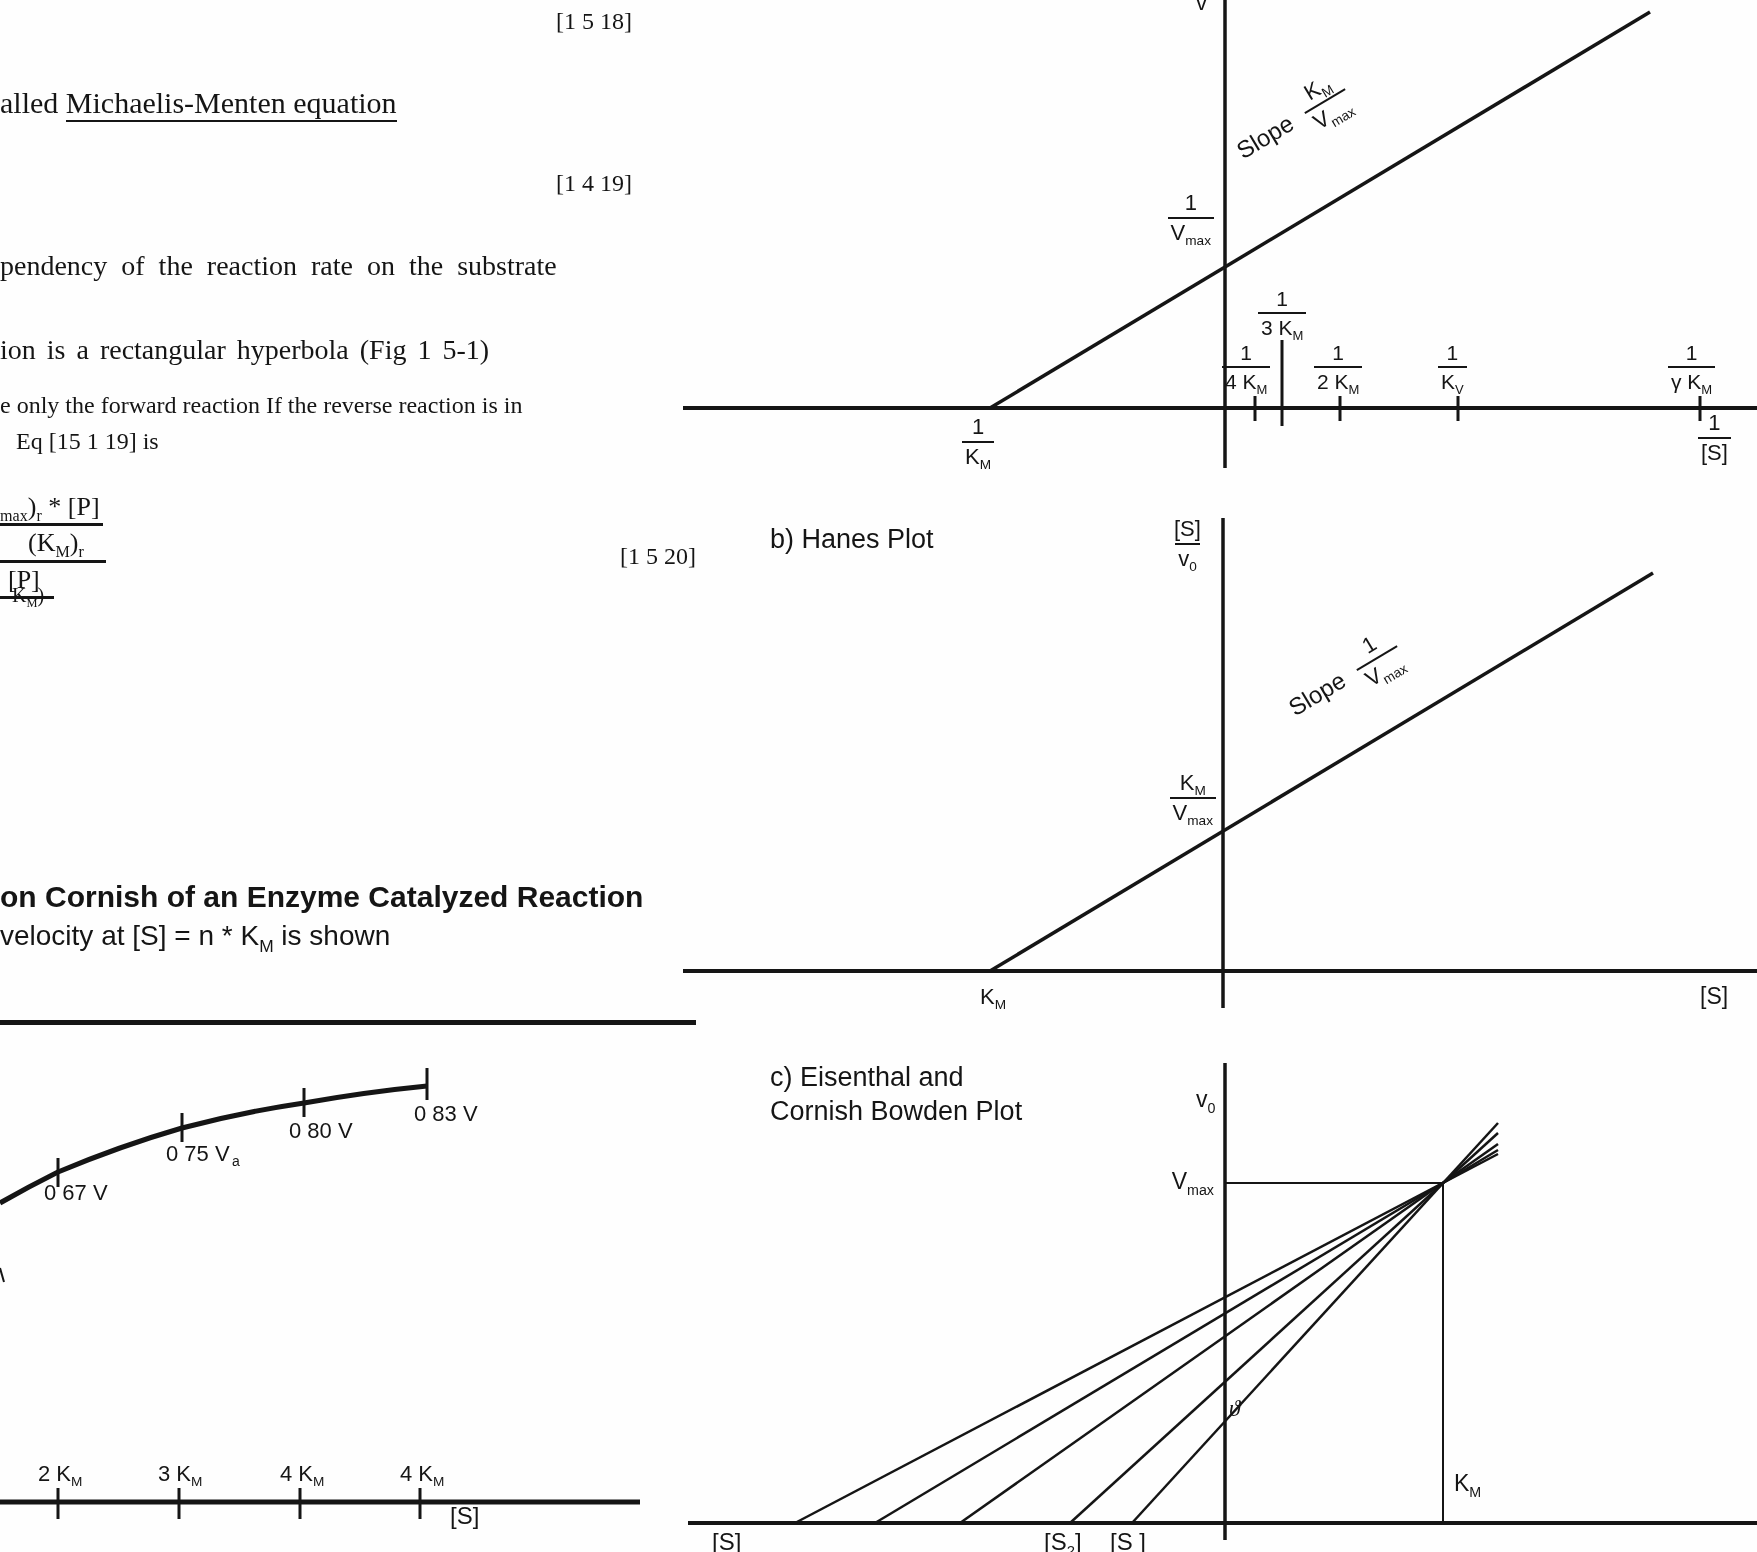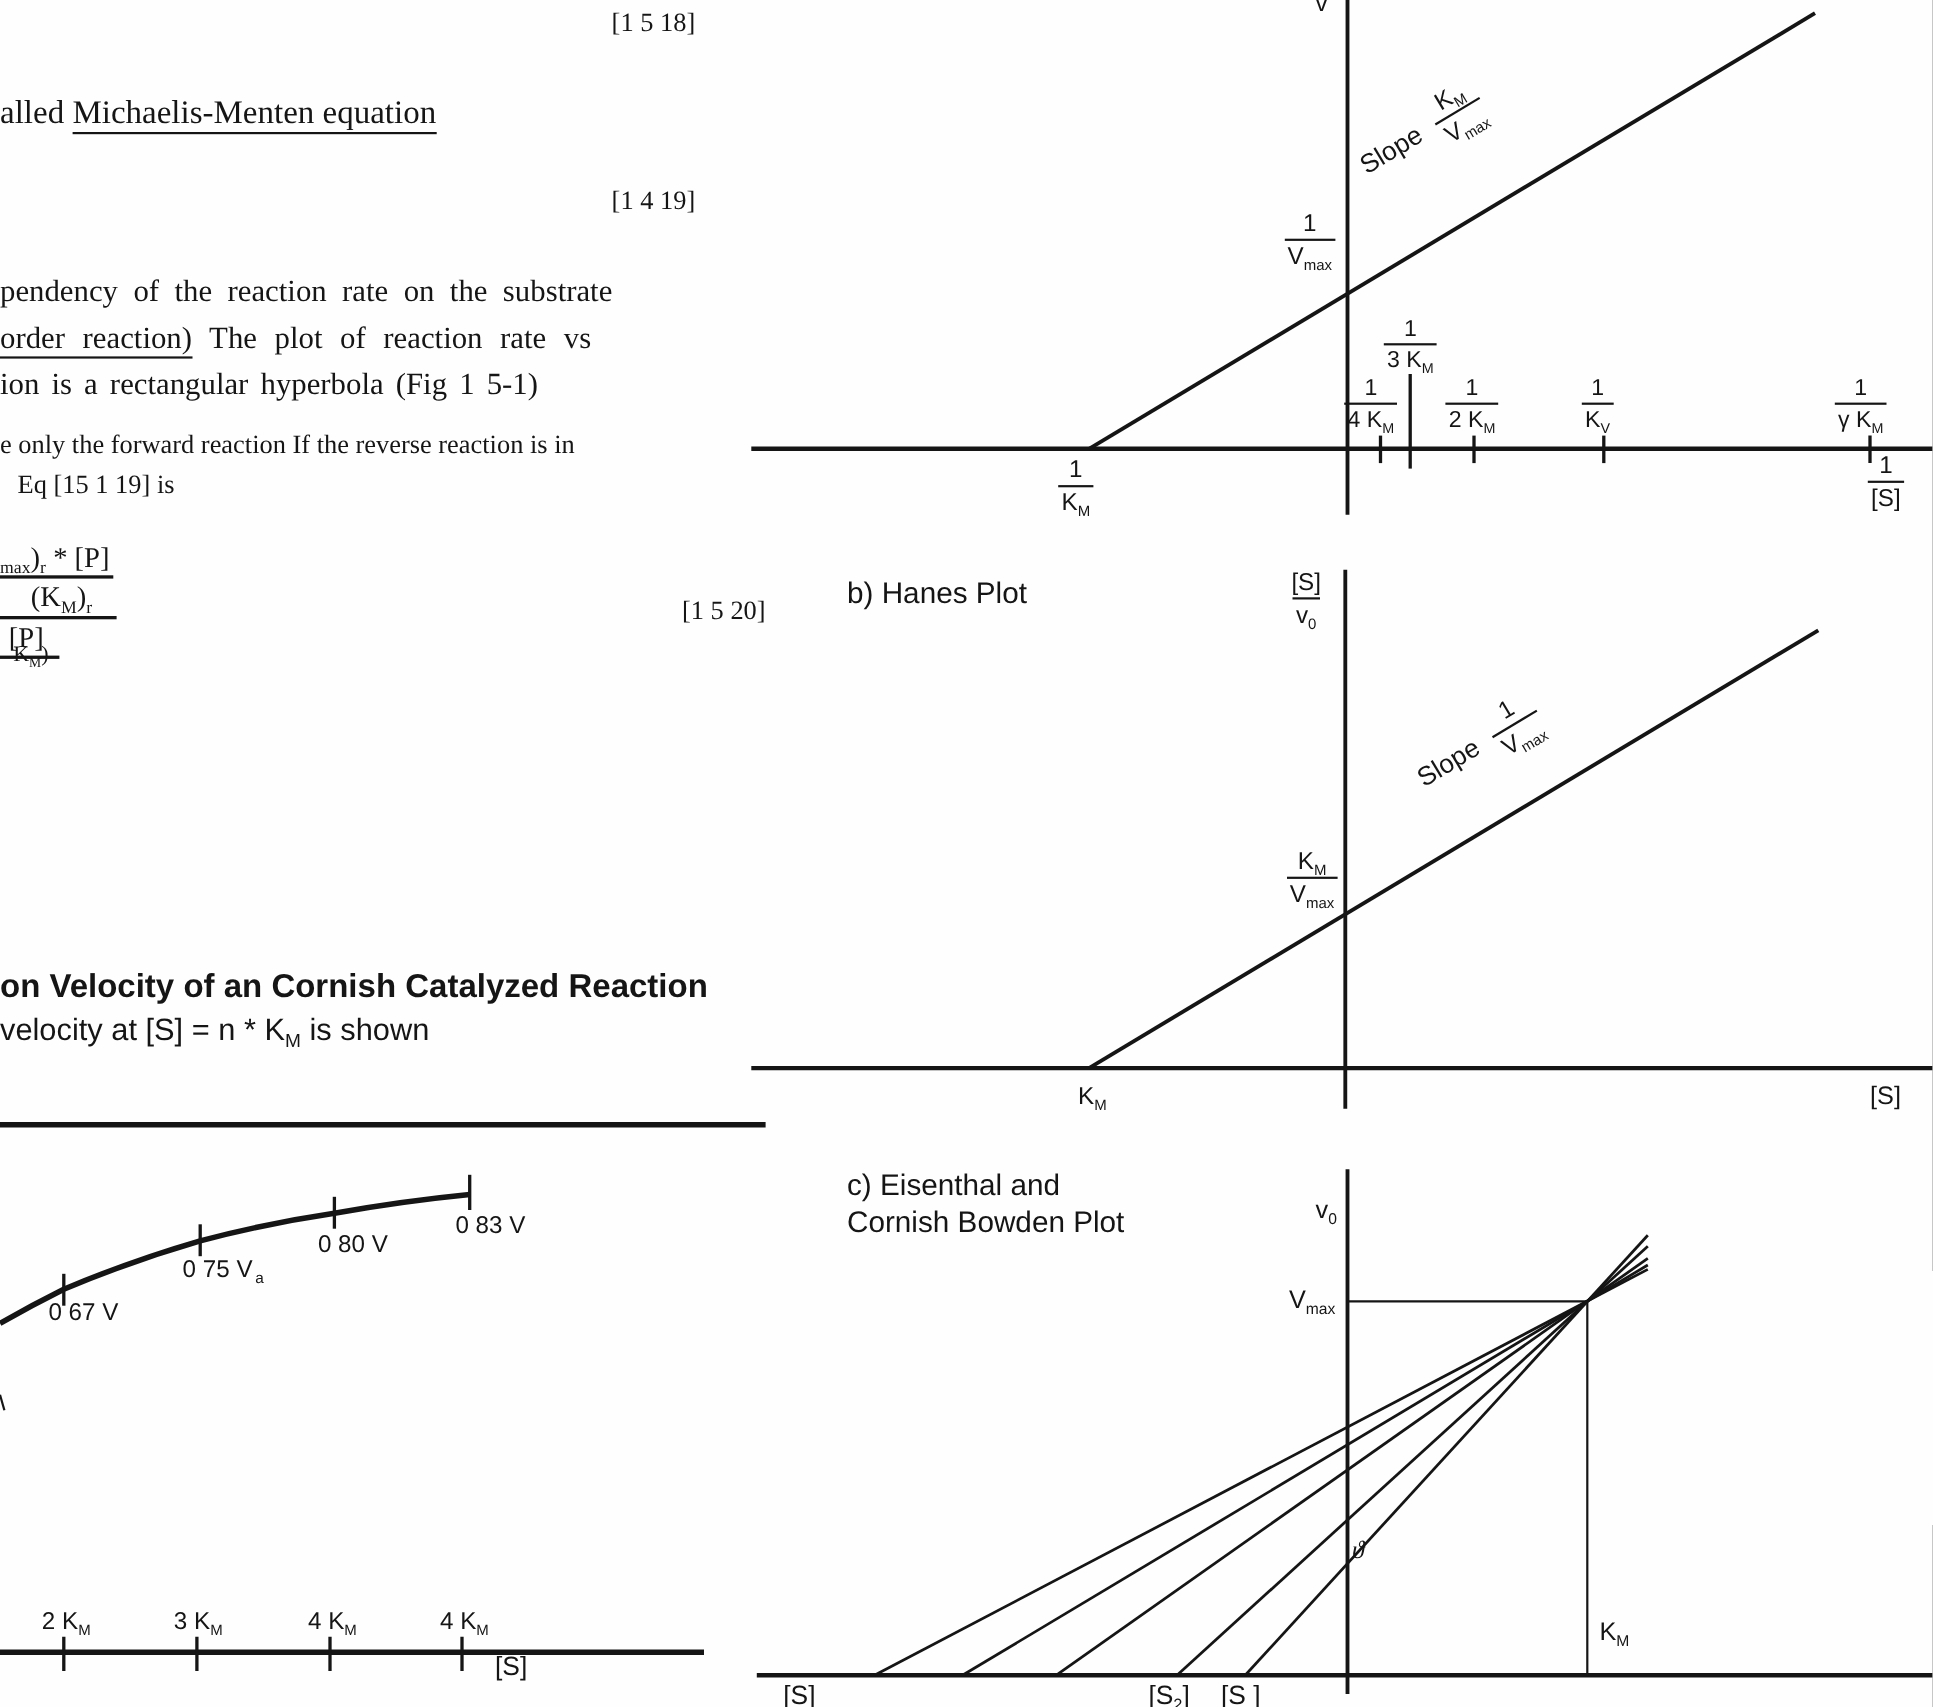--- a/index.html
+++ b/index.html
@@ -69,23 +69,20 @@
 
   <div class="pos serif right nowrap" style="left:440px; top:8px; width:192px; font-size:24px;">[1 5 18]</div>
 
   <div class="pos serif nowrap" style="left:0; top:86px; font-size:30px;">
     <span>alled </span><span class="u">Michaelis-Menten equation</span>
   </div>
 
   <div class="pos serif right nowrap" style="left:440px; top:170px; width:192px; font-size:24px;">[1 4 19]</div>
 
   <div class="pos serif nowrap" style="left:0; top:250px; font-size:28px; word-spacing:7px;">pendency of the reaction rate on the substrate</div>
-  <div class="pos serif nowrap" style="left:0; top:292px; font-size:28px; word-spacing:9px;">
-    <span class="u">order reaction)</span><span>  The plot of reaction rate vs</span>
-  </div>
   <div class="pos serif nowrap" style="left:0; top:334px; font-size:28px; word-spacing:4px;text-align:right;">ion is a rectangular hyperbola (Fig  1 5-1)</div>
 
   <div class="pos serif nowrap" style="left:0; top:392px; font-size:24px;">e only the forward reaction  If the reverse reaction is in</div>
   <div class="pos serif nowrap" style="left:16px; top:428px; font-size:24px;">Eq  [15 1 19] is</div>
 
   <div>
     <div class="pos serif nowrap" style="left:0; top:492px; font-size:26px;">
       <sub>max</sub><span>)</span><sub>r</sub><span> * [P]</span>
     </div>
     <div class="bar" style="left:0; top:523px; width:103px;"></div>
@@ -95,21 +92,21 @@
     <div class="bar" style="left:0; top:560px; width:106px;"></div>
     <div class="pos serif nowrap" style="left:8px; top:565px; font-size:26px;">[P]</div>
     <div class="bar" style="left:0; top:596px; width:54px;"></div>
     <div class="pos serif nowrap" style="left:0; top:584px; font-size:20px;padding-left:12px;">
       <span>K</span><sub>M</sub><span>)</span>
     </div>
   </div>
 
   <div class="pos serif right nowrap" style="left:500px; top:543px; width:196px; font-size:24px;">[1 5 20]</div>
 
-  <div class="pos sans nowrap" style="left:0; top:880px; font-size:30px; font-weight:bold;">on Velocity of an Cornish Catalyzed Reaction</div>
+  <div class="pos sans nowrap" style="left:0; top:880px; font-size:30px; font-weight:bold;">on Cornish of an Enzyme Catalyzed Reaction</div>
   <div class="pos sans nowrap" style="left:0; top:920px; font-size:28px;">
     <span>velocity at [S] = n * K</span><sub>M</sub><span> is shown</span>
   </div>
 
   <div class="bar" style="left:0; top:1020px; width:696px; height:5px;"></div>
 
   <div>
     <div class="pos sans nowrap" style="left:44px;  top:1180px; font-size:22px;">0 67 V</div>
     <div class="pos sans nowrap" style="left:166px; top:1141px; font-size:22px;">0 75 V</div>
     <div class="pos sans nowrap" style="left:232px; top:1153px; font-size:14px;">a</div>

